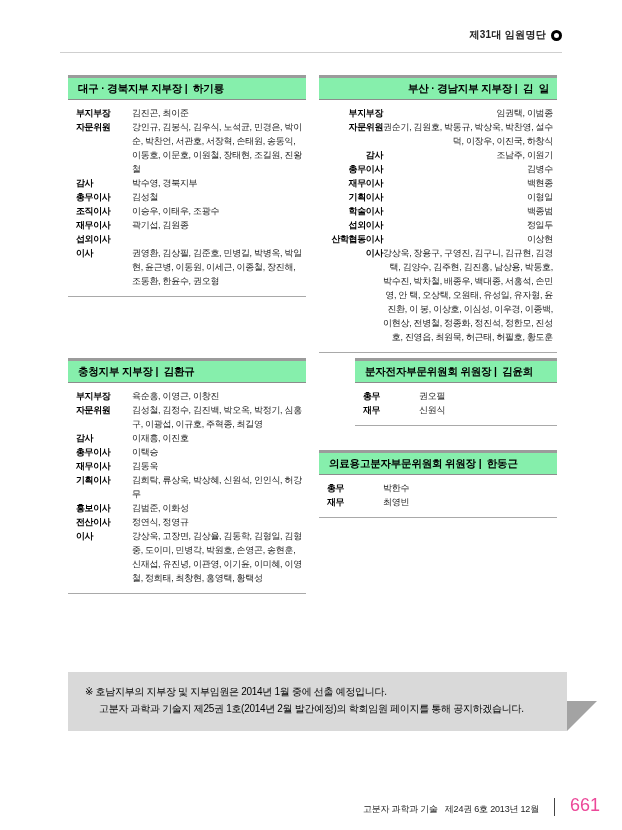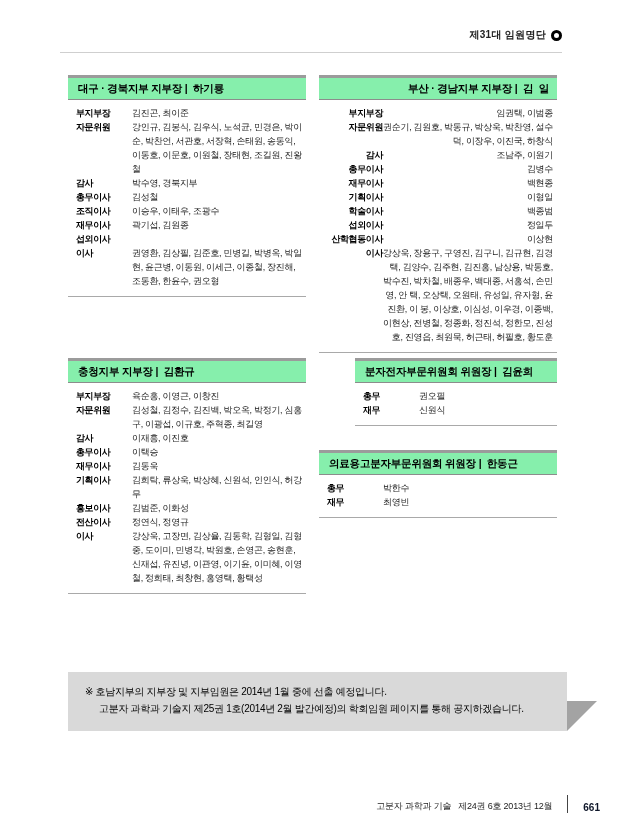--- a/index.html
+++ b/index.html
@@ -54,21 +54,21 @@
     position:absolute;left:100%;top:29px;width:30px;height:30px;
     background:#a3a3a3;clip-path:polygon(0 0,100% 0,0 100%);
   }
   
   .footer{
     position:absolute;top:779px;right:22px;
     display:flex;align-items:flex-end;gap:15px;margin-top:16px;
   }
   .footer-journal{font-size:9px;color:#222;white-space:pre;letter-spacing:-0.2px;}
   .footer-divider{width:1px;height:18px;background:#444;}
-  .footer-page{font-size:10px;font-weight:bold;color:#0f172a;}
+  .footer-page{font-size:18px;font-weight:normal;color:#ec4899;}
 </style>
 </head>
 <body>
 
 <div class="page-header">
   <span>제31대 임원명단</span>
   <span class="target-icon"></span>
 </div>
 <div class="header-rule"></div>
 

